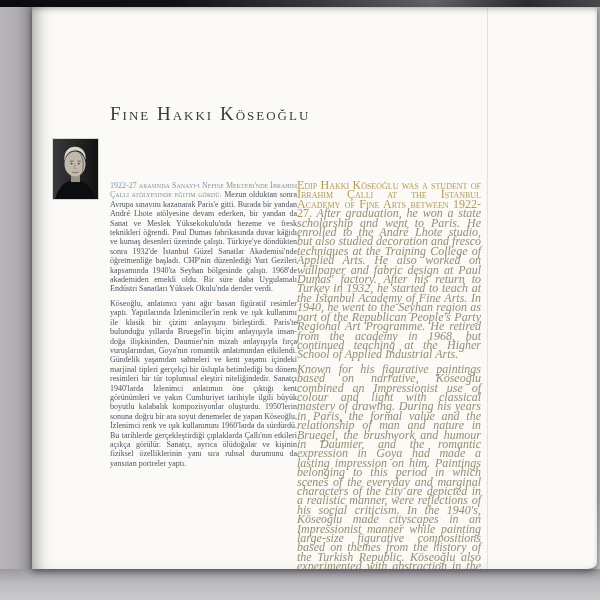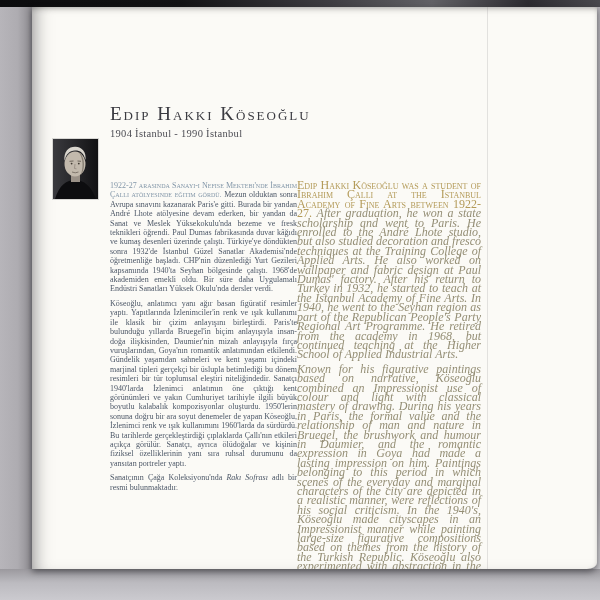--- a/index.html
+++ b/index.html
@@ -57,22 +57,21 @@
 
 <div class="scan">
   <div class="top-edge"></div>
   <div class="side-edge"></div>
   <div class="bottom-edge"></div>
 
   <div class="page">
     <div class="gutter-line"></div>
 
     <header class="artist-header">
-      <h1 class="artist-name">Edip Hakkı Köseoğlu</h1>
-      <div class="artist-dates">1904 İstanbul - 1990 İstanbul</div>
+      <h1 class="artist-name">Fine Hakkı Köseoğlu</h1>
     </header>
 
     <figure class="portrait">
       <svg viewBox="0 0 45 60" preserveAspectRatio="none">
         <defs>
           <linearGradient id="pgbg" x1="0" y1="0" x2="1" y2="0">
             <stop offset="0" stop-color="#3a3a3e"></stop>
               <stop offset="1" stop-color="#121214"></stop>
           </linearGradient>
         </defs>
@@ -87,23 +86,20 @@
         <circle cx="25.8" cy="24.6" r="0.9" fill="#3f3930"></circle>
         <path d="M22 25 L21.5 29.5 L23.5 29.8" stroke="#8c8378" stroke-width="0.7" fill="none"></path>
         <path d="M19 33 Q22.3 34.6 25.5 33" stroke="#6e665c" stroke-width="0.8" fill="none"></path>
       </svg>
     </figure>
 
     <section class="col col-tr">
       <p><span class="lead tr-lead">1922-27 arasında Sanayi-i Nefise Mektebi'nde İbrahim Çallı atölyesinde eğitim gördü.</span>
         <span>Mezun olduktan sonra Avrupa sınavını kazanarak Paris'e gitti. Burada bir yandan André Lhote atölyesine devam ederken, bir yandan da Sanat ve Meslek Yüksekokulu'nda bezeme ve fresk teknikleri öğrendi. Paul Dumas fabrikasında duvar kâğıdı ve kumaş desenleri üzerinde çalıştı. Türkiye'ye döndükten sonra 1932'de İstanbul Güzel Sanatlar Akademisi'nde öğretmenliğe başladı. CHP'nin düzenlediği Yurt Gezileri kapsamında 1940'ta Seyhan bölgesinde çalıştı. 1968'de akademiden emekli oldu. Bir süre daha Uygulamalı Endüstri Sanatları Yüksek Okulu'nda dersler verdi.</span></p>
       <p>Köseoğlu, anlatımcı yanı ağır basan figüratif resimler yaptı. Yapıtlarında İzlenimciler'in renk ve ışık kullanımı ile klasik bir çizim anlayışını birleştirdi. Paris'te bulunduğu yıllarda Bruegel'in biçim anlayışıyla insan-doğa ilişkisinden, Daumier'nin mizah anlayışıyla fırça vuruşlarından, Goya'nın romantik anlatımından etkilendi. Gündelik yaşamdan sahneleri ve kent yaşamı içindeki marjinal tipleri gerçekçi bir üslupla betimlediği bu dönem resimleri bir tür toplumsal eleştiri niteliğindedir. Sanatçı 1940'larda İzlenimci anlatımın öne çıktığı kent görünümleri ve yakın Cumhuriyet tarihiyle ilgili büyük boyutlu kalabalık kompozisyonlar oluşturdu. 1950'lerin sonuna doğru bir ara soyut denemeler de yapan Köseoğlu, İzlenimci renk ve ışık kullanımını 1960'larda da sürdürdü. Bu tarihlerde gerçekleştirdiği çıplaklarda Çallı'nın etkileri açıkça görülür. Sanatçı, ayrıca ölüdoğalar ve kişinin fiziksel özelliklerinin yanı sıra ruhsal durumunu da yansıtan portreler yaptı.</p>
-      <p><span>Sanatçının Çağa Koleksiyonu'nda</span>
-        <span class="artwork-tr">Rakı Sofrası</span>
-        <span>adlı bir resmi bulunmaktadır.</span></p>
     </section>
 
     <section class="col col-en">
       <p><span class="lead en-lead">Edip Hakkı Köseoğlu was a student of İbrahim Çallı at the İstanbul Academy of Fine Arts between 1922-27.</span>
         <span>After graduation, he won a state scholarship and went to Paris. He enrolled to the André Lhote studio, but also studied decoration and fresco techniques at the Training College of Applied Arts. He also worked on wallpaper and fabric design at Paul Dumas' factory. After his return to Turkey in 1932, he started to teach at the İstanbul Academy of Fine Arts. In 1940, he went to the Seyhan region as part of the Republican People's Party Regional Art Programme. He retired from the academy in 1968, but continued teaching at the Higher School of Applied Industrial Arts.</span></p>
       <p>Known for his figurative paintings based on narrative, Köseoğlu combined an Impressionist use of colour and light with classical mastery of drawing. During his years in Paris, the formal value and the relationship of man and nature in Bruegel, the brushwork and humour in Daumier, and the romantic expression in Goya had made a lasting impression on him. Paintings belonging to this period in which scenes of the everyday and marginal characters of the city are depicted in a realistic manner, were reflections of his social criticism. In the 1940's, Köseoğlu made cityscapes in an Impressionist manner while painting large-size figurative compositions based on themes from the history of the Turkish Republic. Köseoğlu also experimented with abstraction in the end of the 1950's and his Impressionist approach to colour and light continued to develop in the 1960's. His nudes of this period carry Çallı's influence. The artist also made still lifes and portraits that reflect the mood of his models as well as their physical characteristics.</p>
     </section>
   </div>
 </div>
 

